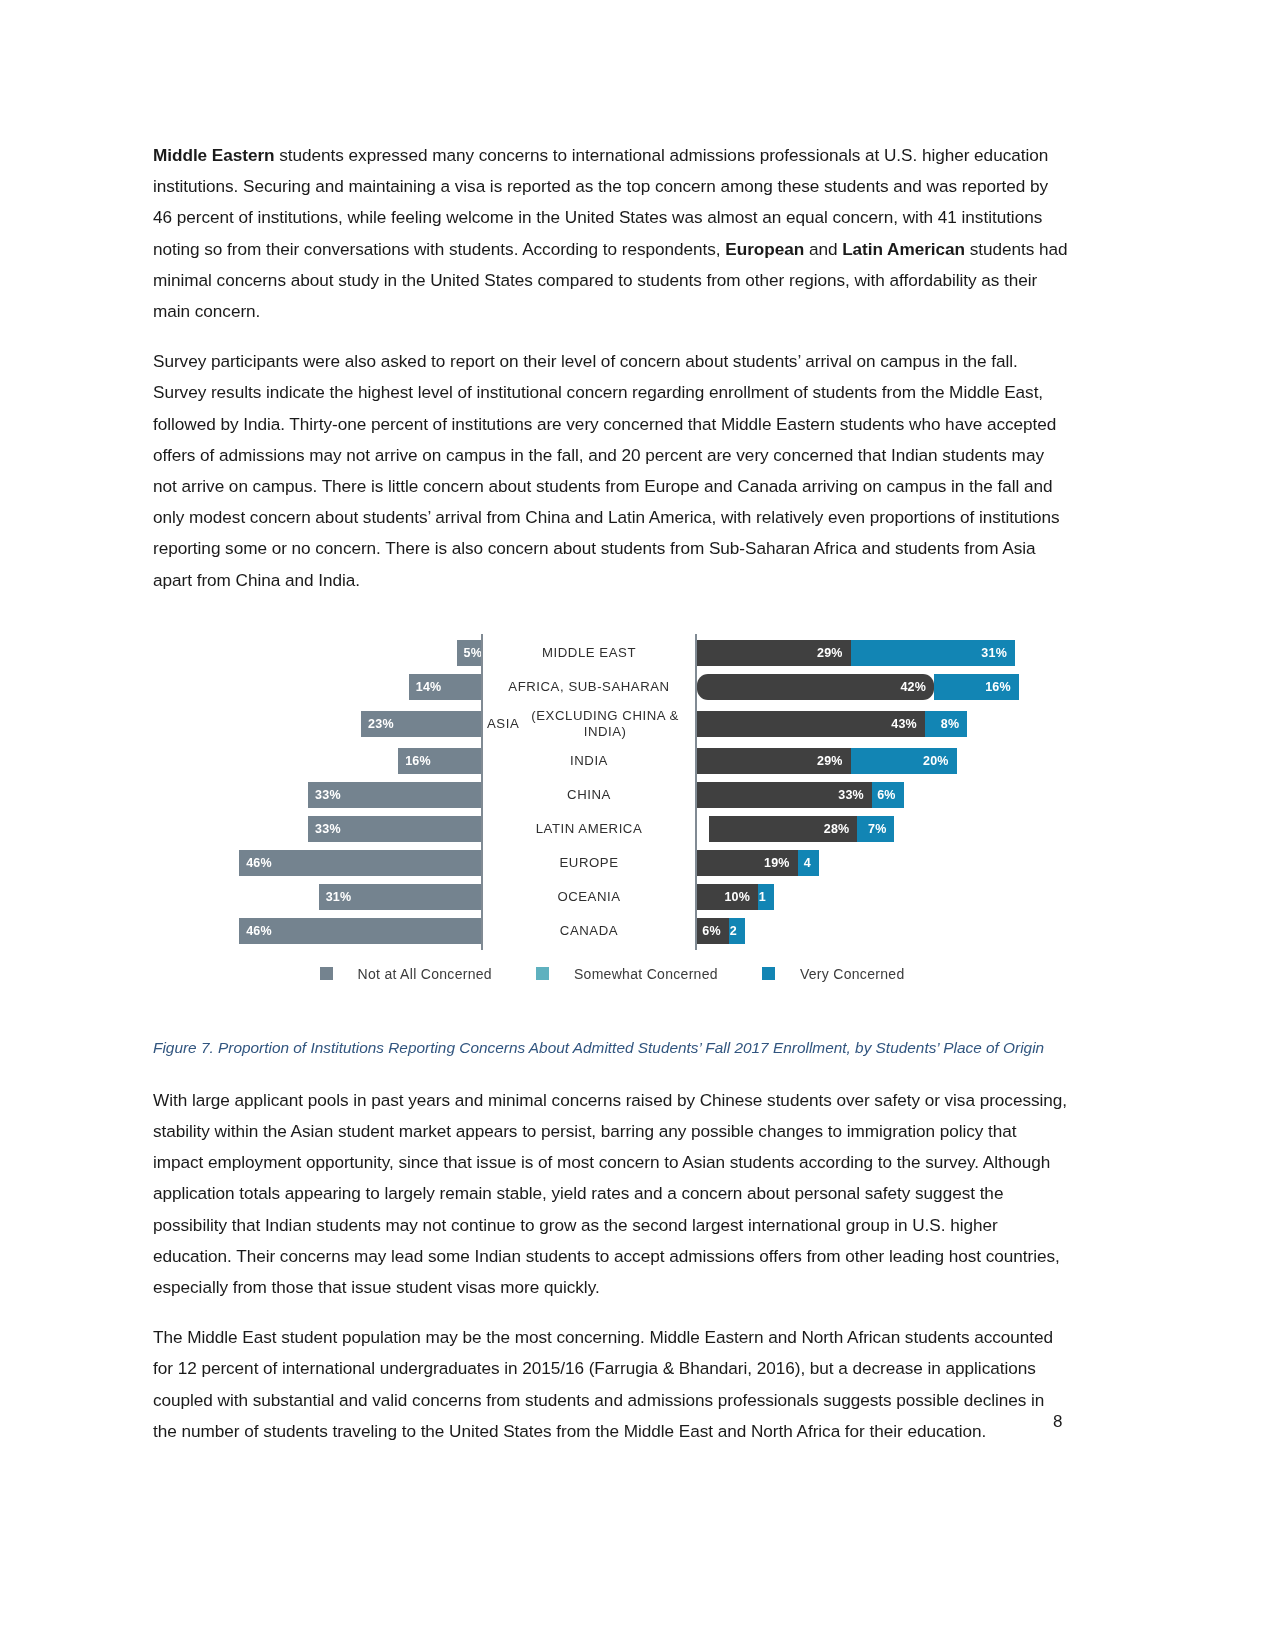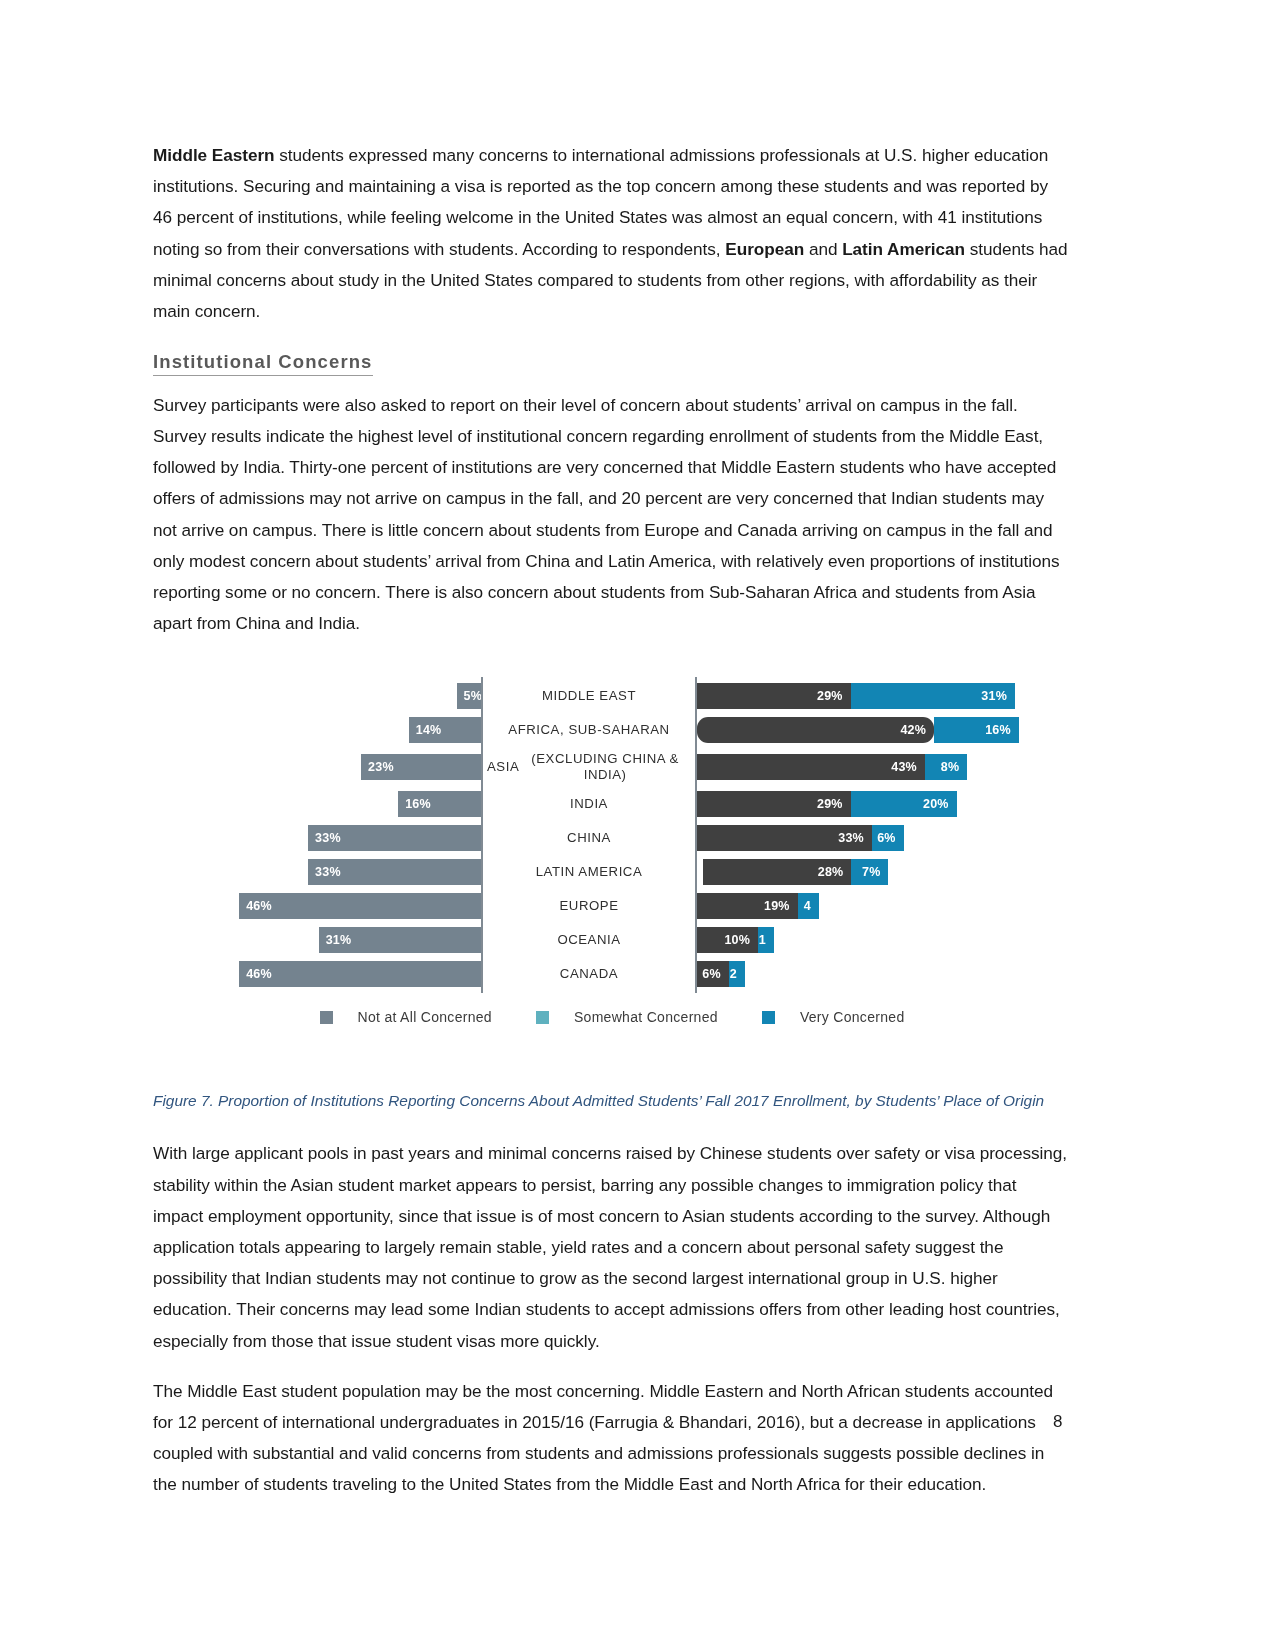--- a/index.html
+++ b/index.html
@@ -165,21 +165,21 @@
     align-items: center;
     gap: 44px;
     font-size: 14px;
     color: #3b3b3b;
     letter-spacing: 0.3px;
   }
   .legend-item { display: flex; align-items: center; gap: 25px; }
   .swatch { width: 13px; height: 13px; display: inline-block; }
 
   .caption {
-    margin-top: 40px;
+    margin-top: 30px;
     font-size: 15.4px;
     line-height: 23px;
     font-style: italic;
     color: #31557f;
     width: 918px;
   }
 
   .page-number {
     position: absolute;
     left: 1041px;
@@ -190,23 +190,20 @@
 </style>
 </head>
 <body>
 
 <div class="page">
 
   <div class="content">
 
     <p class="body-text"><b class="strong">Middle Eastern</b><span> students expressed many concerns to international admissions professionals at U.S. higher education institutions. Securing and maintaining a visa is reported as the top concern among these students and was reported by 46 percent of institutions, while feeling welcome in the United States was almost an equal concern, with 41 institutions noting so from their conversations with students. According to respondents, </span><b class="strong">European</b><span> and </span><b class="strong">Latin American</b><span> students had minimal concerns about study in the United States compared to students from other regions, with affordability as their main concern.</span></p>
 
-    <div class="heading-wrap">
-      <h2 class="section-heading">Institutional Concerns</h2>
-    </div>
 
     <p class="body-text">Survey participants were also asked to report on their level of concern about students’ arrival on campus in the fall. Survey results indicate the highest level of institutional concern regarding enrollment of students from the Middle East, followed by India. Thirty-one percent of institutions are very concerned that Middle Eastern students who have accepted offers of admissions may not arrive on campus in the fall, and 20 percent are very concerned that Indian students may not arrive on campus. There is little concern about students from Europe and Canada arriving on campus in the fall and only modest concern about students’ arrival from China and Latin America, with relatively even proportions of institutions reporting some or no concern. There is also concern about students from Sub-Saharan Africa and students from Asia apart from China and India.</p>
 
     <div class="figure">
       <div class="chart">
         <div class="chart-rows" id="chart-rows">
             <div class="row">
               <div class="pane-left">
                 <div class="bar-left" style="width: 26.5px;">
                   <span>5%</span>
@@ -312,21 +309,21 @@
                 <div class="bar-left" style="width: 174.9px;">
                   <span>33%</span>
                 </div>
                 <div class="axis-line"></div>
               </div>
               <div class="pane-center">
                 <div>LATIN AMERICA</div>
               </div>
               <div class="pane-right">
                 <div class="axis-line"></div>
-                <div class="bar-somewhat" style="width: 148.4px; margin-left: 8px;">
+                <div class="bar-somewhat" style="width: 148.4px; margin-left: 14px;">
                   <span>28%</span>
                 </div>
                 <div class="bar-very" style="width: 37.1px;">
                   <span>7%</span>
                 </div>
               </div>
             </div>
             <div class="row">
               <div class="pane-left">
                 <div class="bar-left" style="width: 243.8px;">

